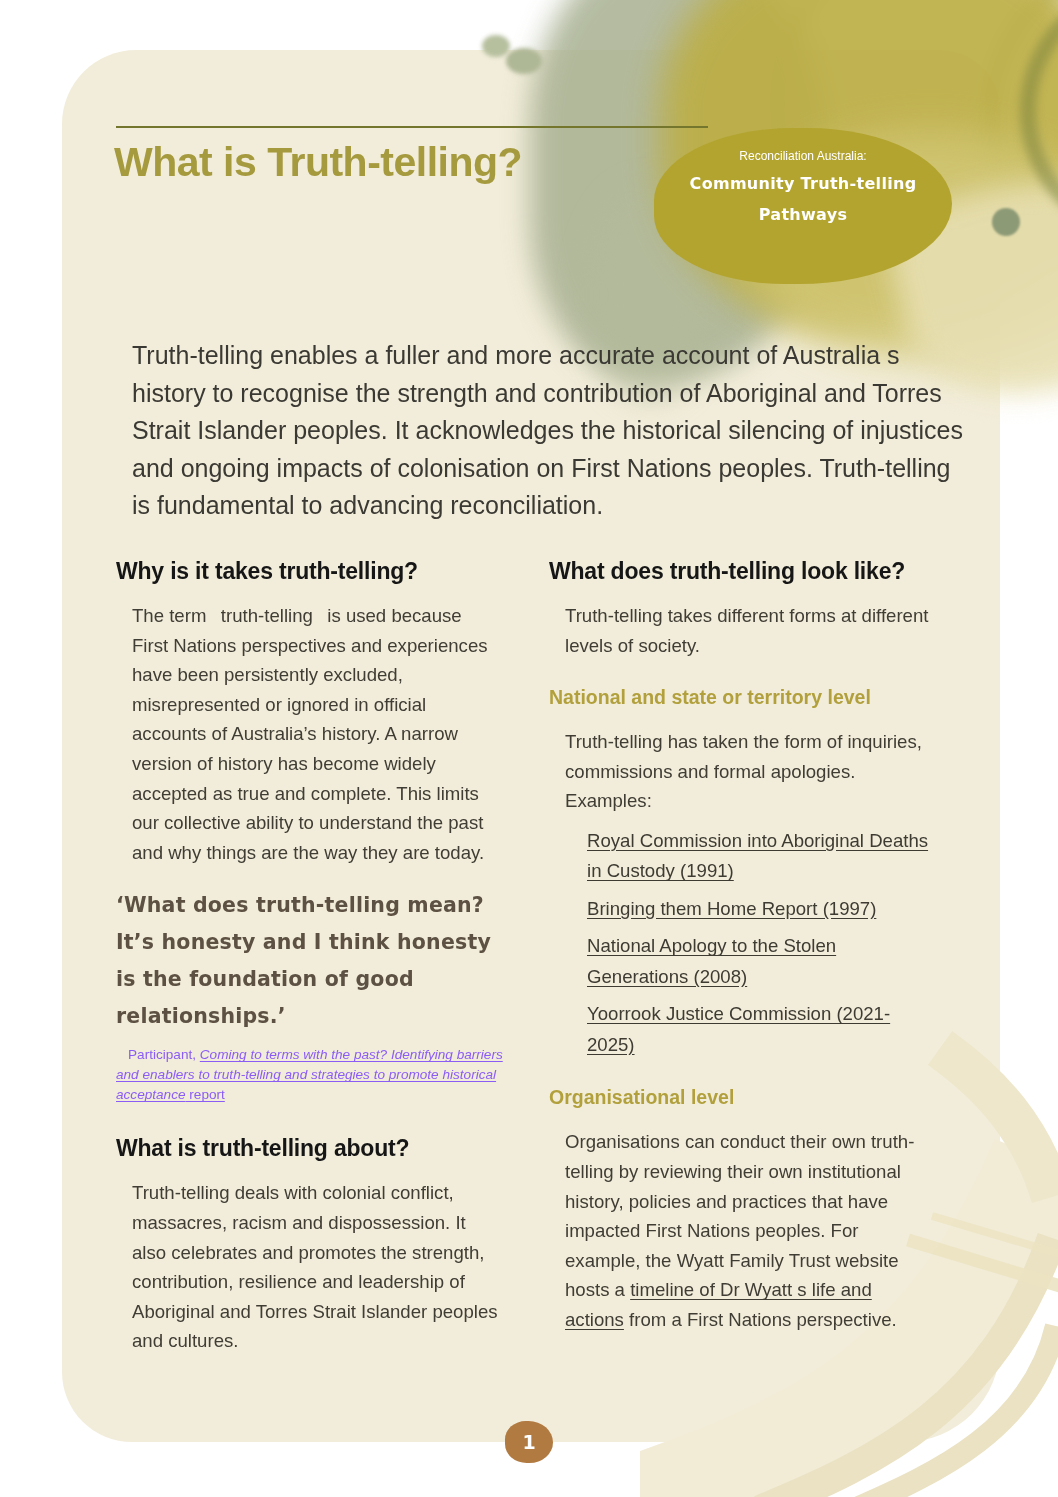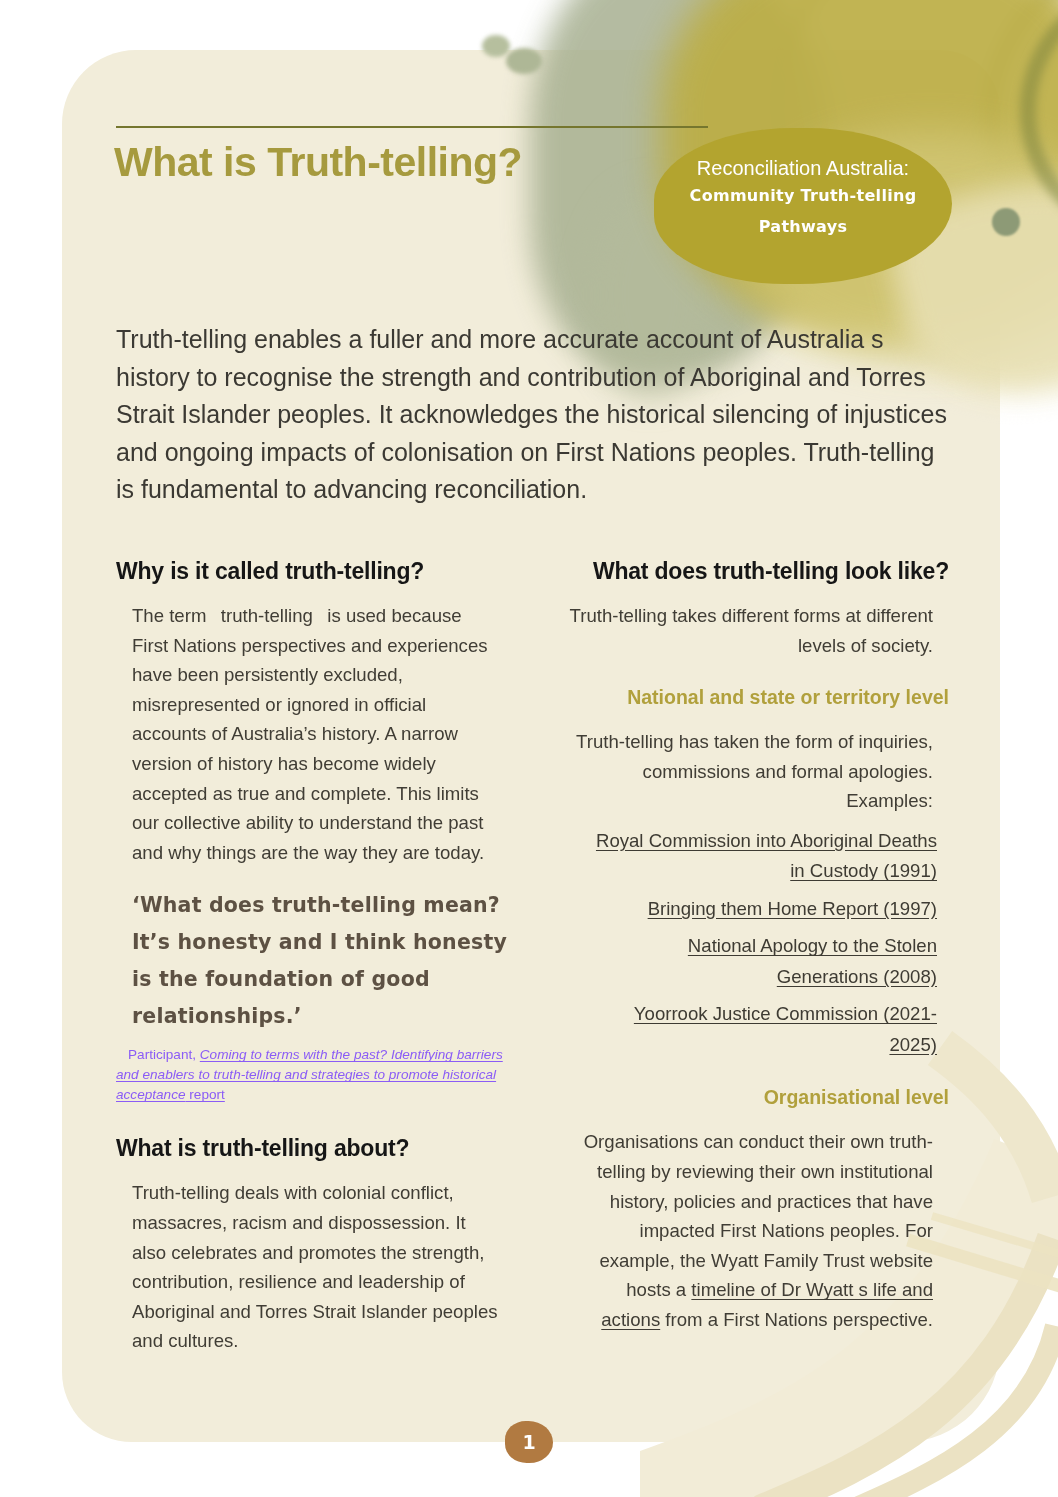--- a/index.html
+++ b/index.html
@@ -31,33 +31,33 @@
   .wc-dot-b{left:66px;top:118px;width:36px;height:26px;background:#aeb796;border-radius:50%;filter:blur(2px);}
   .wc-dot-c{left:552px;top:278px;width:28px;height:28px;background:#8d9a76;border-radius:50%;filter:blur(1px);}
   
   .waves{position:absolute;left:640px;top:990px;width:418px;height:507px;z-index:1;pointer-events:none;}
   
   .rule{position:absolute;left:116px;top:126px;width:592px;height:2px;background:#75762e;z-index:3;}
   .title{position:absolute;left:114px;top:139px;margin:0;font-size:41px;font-weight:bold;
          color:#a69a3e;letter-spacing:-0.5px;z-index:3;}
   .badge{position:absolute;left:654px;top:128px;width:298px;height:156px;background:#b3a42f;
          border-radius:49% 51% 54% 46%;z-index:3;text-align:center;color:#ffffff;}
-  .badge .l1{margin-top:28px;font-size:20px;line-height:24px;}
+  .badge .l1{margin-top:16px;font-size:12px;line-height:24px;}
   .badge .lb{font-family:"DejaVu Sans",sans-serif;font-weight:bold;font-size:16px;line-height:31px;
          letter-spacing:.3px;}
-  .intro{position:absolute;left:116px;top:321px;width:838px;margin:0;font-size:25px;line-height:37.5px;
+  .intro{position:absolute;left:116px;top:321px;width:838px;margin:16px;font-size:25px;line-height:37.5px;
          color:#3b3933;z-index:3;}
   
   .col{position:absolute;top:558px;z-index:3;}
   .col-left{left:116px;width:399px;}
-  .col-right{left:549px;width:400px;text-align:right;}
+  .col-right{left:549px;width:400px;}
   .h2{margin:0 0 14px 0;font-size:23px;font-weight:bold;color:#161616;letter-spacing:-0.2px;}
   .h2b{margin:30px 0 16px 0;}
   .body{margin:16px;font-size:18.6px;line-height:29.6px;color:#403d35;}
-  .quote{margin:20px 0 10px 16px;font-family:"DejaVu Sans",sans-serif;font-weight:bold;font-size:20.5px;
+  .quote{margin:20px 0 10px 0;font-family:"DejaVu Sans",sans-serif;font-weight:bold;font-size:20.5px;
          line-height:37px;color:#5d5143;letter-spacing:.2px;}
   .cite{margin:6px 0 26px 0;font-size:13.6px;line-height:20px;color:#8b5cf6;text-indent:12px;}
   .cite a{color:inherit;text-decoration:underline;text-underline-offset:2px;cursor:pointer;}
   .cite i{font-style:italic;}
   .sub{margin:26px 0 18px 0;font-size:19.5px;font-weight:bold;color:#b1a03c;}
   .links{list-style:none;margin:10px 0 0 0;padding:0 0 0 26px;}
   .links li{margin:7px 12px;}
   .links a{color:#3e3b33;text-decoration:underline;text-underline-offset:3px;font-size:18.6px;
          line-height:30.5px;cursor:pointer;}
   .inline-link{color:inherit;text-decoration:underline;text-underline-offset:3px;cursor:pointer;}
@@ -103,21 +103,21 @@
 
   <div class="badge">
     <div class="l1">Reconciliation Australia:</div>
     <div class="lb">Community Truth-telling</div>
     <div class="lb">Pathways</div>
   </div>
 
   <p class="intro">Truth-telling enables a fuller and more accurate account of Australia s history to recognise the strength and contribution of Aboriginal and Torres Strait Islander peoples. It acknowledges the historical silencing of injustices and ongoing impacts of colonisation on First Nations peoples. Truth-telling is fundamental to advancing reconciliation.</p>
 
   <div class="col col-left">
-    <h2 class="h2">Why is it called truth-telling?</h2>
+    <h2 class="h2">Why is it takes truth-telling?</h2>
     <p class="body">The term  truth-telling  is used because First Nations perspectives and experiences have been persistently excluded, misrepresented or ignored in official accounts of Australia’s history. A narrow version of history has become widely accepted as true and complete. This limits our collective ability to understand the past and why things are the way they are today.</p>
     <div class="quote">‘What does truth-telling mean? It’s honesty and I think honesty is the foundation of good relationships.’</div>
     <p class="cite"><span>Participant, </span><a><i>Coming to terms with the past? Identifying barriers and enablers to truth-telling and strategies to promote historical acceptance</i><span> report</span></a></p>
     <h2 class="h2 h2b">What is truth-telling about?</h2>
     <p class="body">Truth-telling deals with colonial conflict, massacres, racism and dispossession. It also celebrates and promotes the strength, contribution, resilience and leadership of Aboriginal and Torres Strait Islander peoples and cultures.</p>
   </div>
 
   <div class="col col-right">
     <h2 class="h2">What does truth-telling look like?</h2>
     <p class="body mb24">Truth-telling takes different forms at different levels of society.</p>

